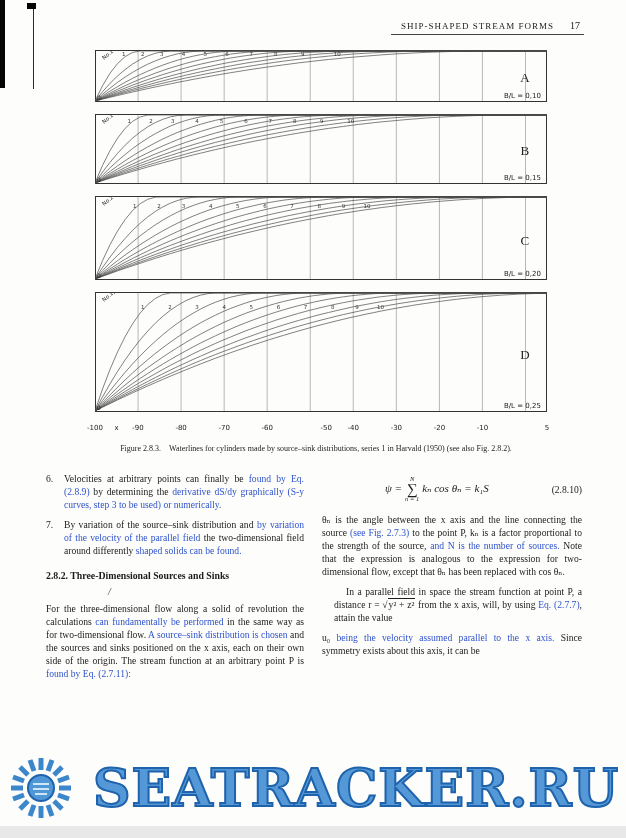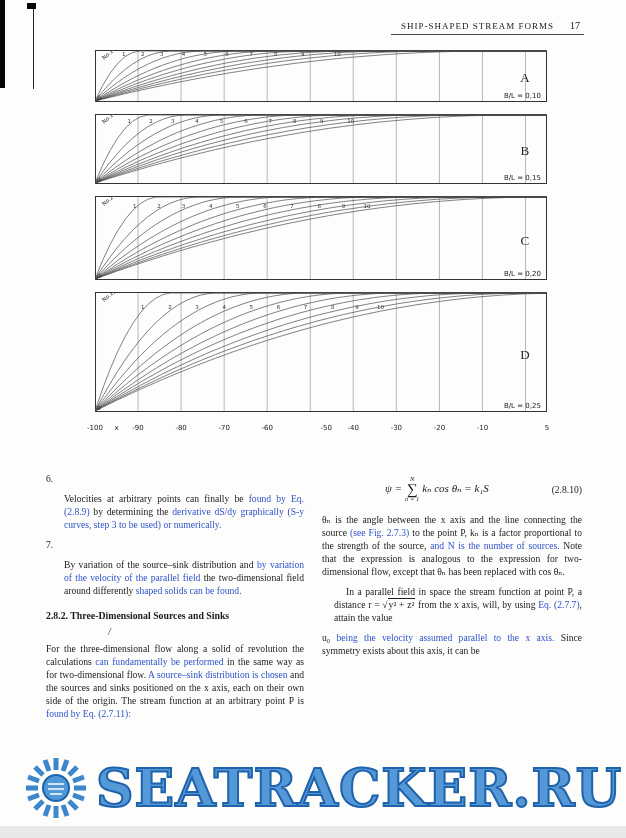--- a/index.html
+++ b/index.html
@@ -40,36 +40,36 @@
   }
   .caption { margin-top:8px; font-size:8px; color:#1d1d1d; text-align:center; width:470px; margin-left:-14px; }
   .caption .cap-label { margin-right:8px; }
 
   .col { position:absolute; top:472px; font-size:9.6px; line-height:1.36; text-align:justify; color:#1b1b1b; }
   .col-left  { left:46px;  width:258px; }
   .col-right { left:322px; width:260px; }
   .blue { color:#2f53cc; }
   .li { display:flex; margin-bottom:7px; }
   .li .num { width:18px; flex:none; }
-  .li .body { flex:1; text-align:justify;margin-top:20px; }
+  .li .body { flex:1; text-align:justify; }
   .sec-heading { font-weight:bold; font-size:9.8px; margin:12px 0 2px 0; text-align:left; }
   .pen-mark { display:block; margin:0 0 4px 62px; color:#333; font-style:italic; font-size:10px; }
   .para { margin-bottom:7px; }
   .indent { text-indent:12px;margin-left:12px; }
 
   .equation { display:flex; align-items:center; margin:4px 0 10px 0; }
   .eq-body { flex:1; text-align:center; font-style:italic; font-size:11px; }
   .eq-num { font-style:normal; font-size:9.6px; }
   .sum { display:inline-flex; flex-direction:column; align-items:center; vertical-align:middle; line-height:1; margin:0 3px; }
   .sum .sum-top, .sum .sum-bottom { font-size:6.5px; font-style:italic; }
   .sum .sigma { font-size:15px; font-style:normal; line-height:0.9; }
   .sqrt { white-space:nowrap; }
   .radicand { border-top:1px solid #1b1b1b; padding:0 1px; }
 
-  .watermark { position:absolute; left:24px; bottom:6px; display:flex; align-items:center; gap:8px;text-align:right; }
+  .watermark { position:absolute; left:9px; bottom:6px; display:flex; align-items:center; gap:20px;text-align:right; }
   .wm-text {
     font-family:"DejaVu Serif","Liberation Serif",serif; font-weight:bold;
     font-size:52px; letter-spacing:1px; color:#5598d8;
     -webkit-text-stroke:2px #1e63ab;
     text-shadow:0 0 1px #9cc6ea;
     line-height:1;
   }
   .sun-icon { display:block; }
 </style>
 </head>
@@ -250,20 +250,23 @@
         <span style="left: 19.05%;">-80</span>
         <span style="left: 28.57%;">-70</span>
         <span style="left: 38.1%;">-60</span>
         <span style="left: 47.62%; margin-left: 16px;">-50</span>
         <span style="left: 57.14%;">-40</span>
         <span style="left: 66.67%;">-30</span>
         <span style="left: 76.19%;">-20</span>
         <span style="left: 85.71%;">-10</span>
         <span style="left: 100%;">5</span>
       </div>
+    <div class="caption">
+      <span class="cap-label">Figure 2.8.3.</span><span>Waterlines for cylinders made by source–sink distributions, series 1 in Harvald (1950) (see also Fig. 2.8.2).</span>
+    </div>
   </div>
 
   <div class="col col-left">
     <div class="li">
       <span class="num">6.</span>
       <div class="body">
         <span>Velocities at arbitrary points can finally be </span><span class="blue">found by Eq. (2.8.9)</span><span> by determining the </span><span class="blue">derivative dS/dy graphically (S-y curves, step 3 to be used)</span><span class="blue"> or numerically.</span>
       </div>
     </div>
     <div class="li">

